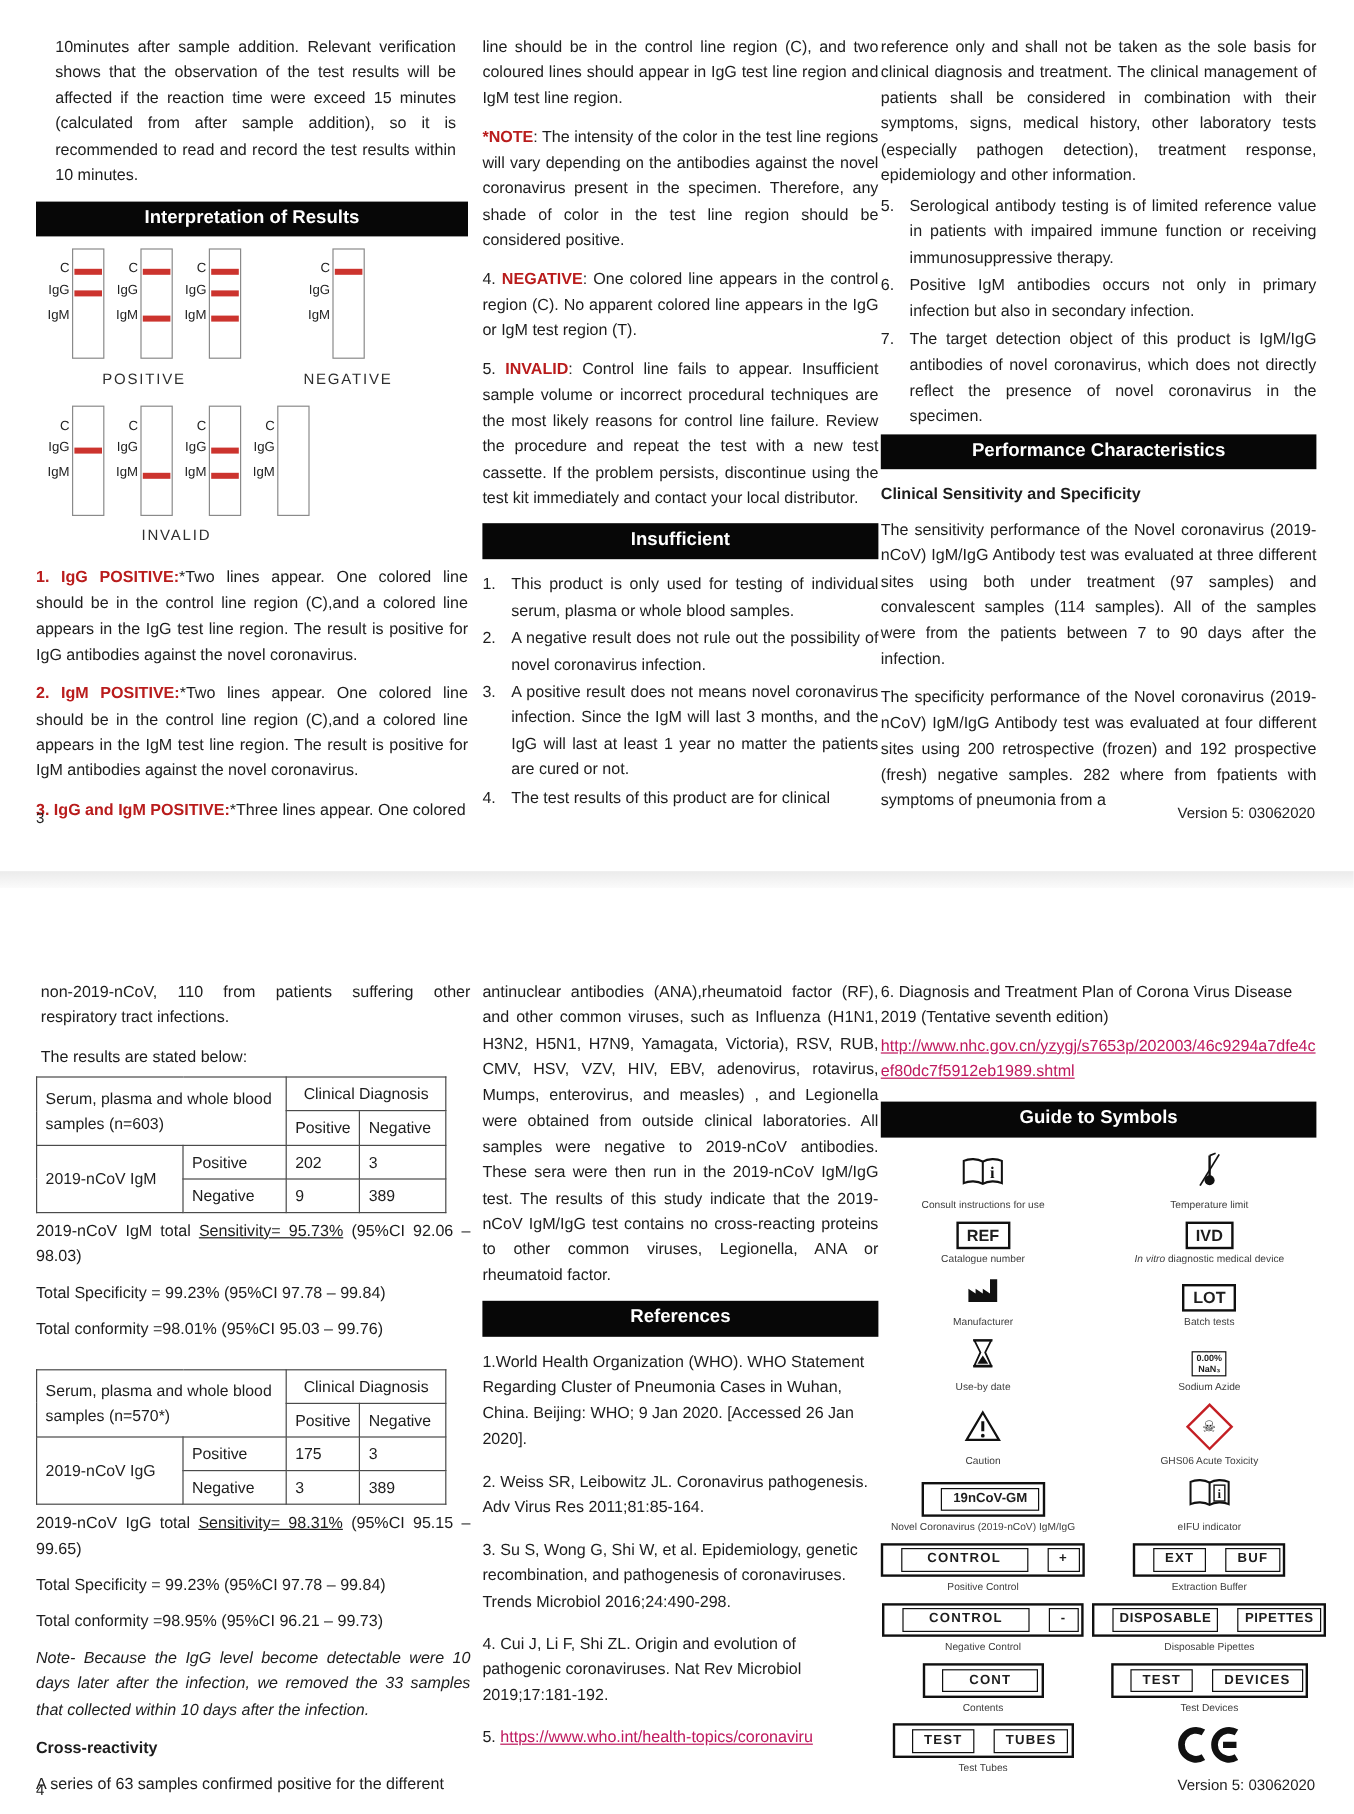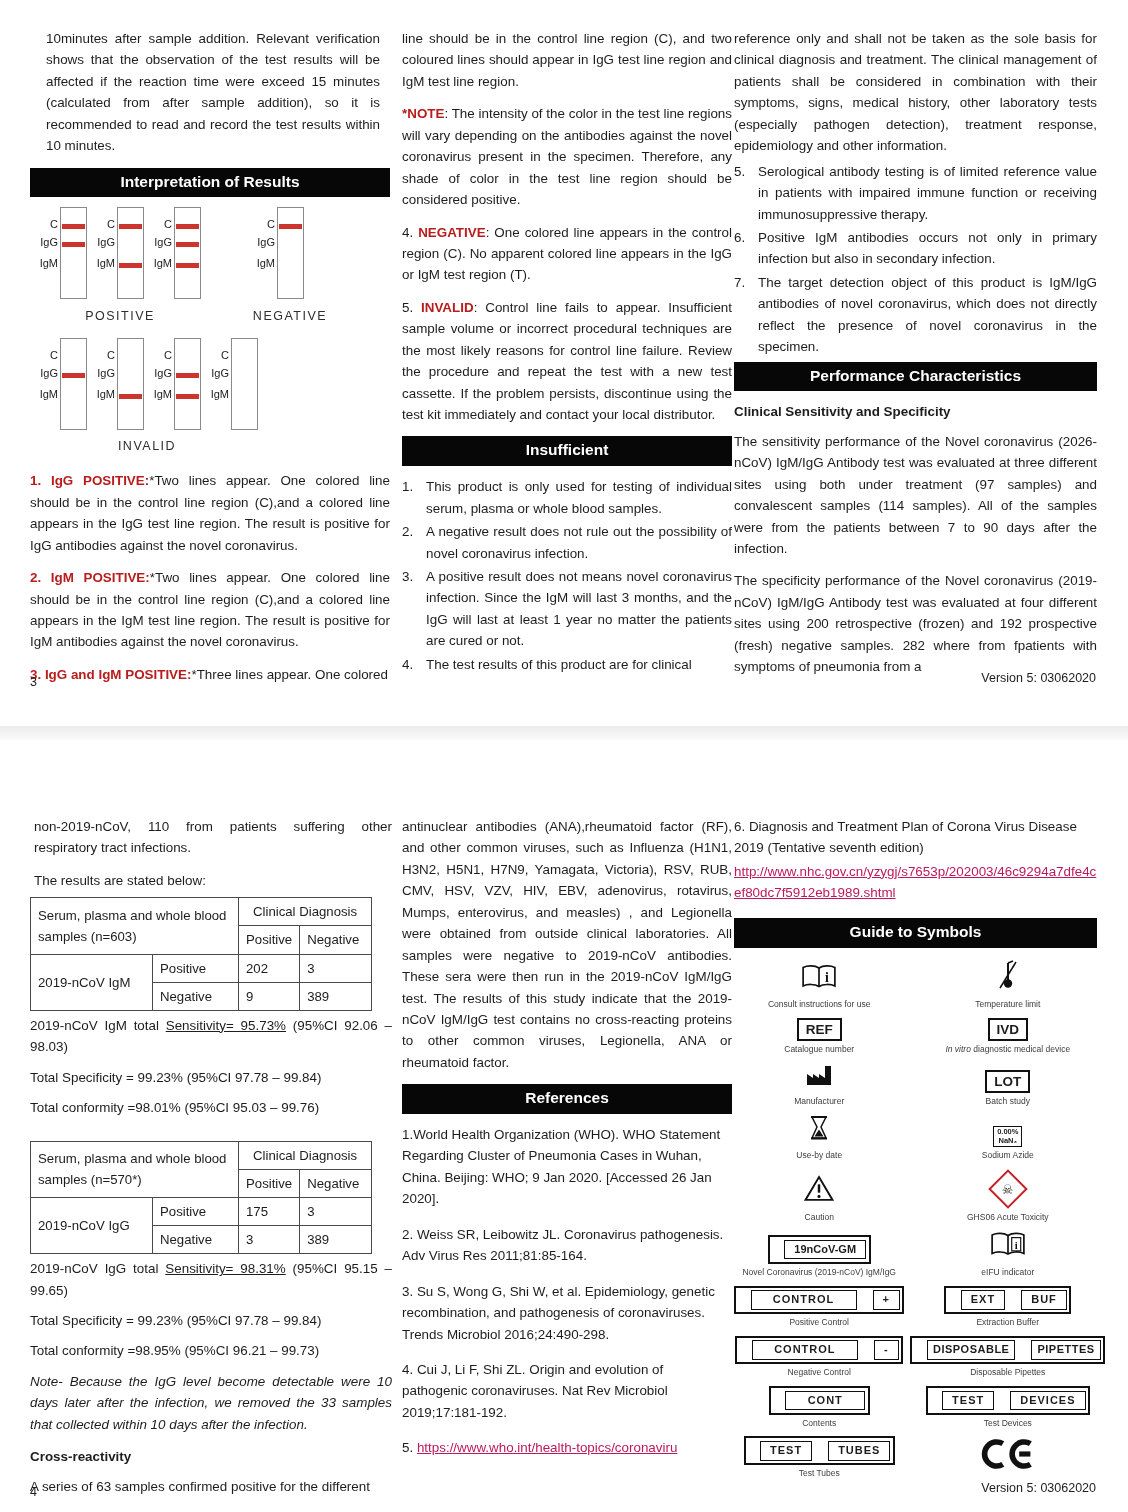--- a/index.html
+++ b/index.html
@@ -189,21 +189,21 @@
   <div class="hang">
       <span class="n">6.</span>
       <span class="t">Positive IgM antibodies occurs not only in primary infection but also in secondary infection.</span>
     </div>
   <div class="hang">
       <span class="n">7.</span>
       <span class="t">The target detection object of this product is IgM/IgG antibodies of novel coronavirus, which does not directly reflect the presence of novel coronavirus in the specimen.</span>
     </div>
   <div class="bar">Performance Characteristics</div>
   <div class="subhead">Clinical Sensitivity and Specificity</div>
-  <p>The sensitivity performance of the Novel coronavirus (2026-nCoV) IgM/IgG Antibody test was evaluated at three different sites using both under treatment (97 samples) and convalescent samples (114 samples). All of the samples were from the patients between 7 to 90 days after the infection.</p>
+  <p>The sensitivity performance of the Novel coronavirus (2019-nCoV) IgM/IgG Antibody test was evaluated at three different sites using both under treatment (97 samples) and convalescent samples (114 samples). All of the samples were from the patients between 7 to 90 days after the infection.</p>
   <p>The specificity performance of the Novel coronavirus (2019-nCoV) IgM/IgG Antibody test was evaluated at four different sites using 200 retrospective (frozen) and 192 prospective (fresh) negative samples. 282 where from fpatients with symptoms of pneumonia from a</p>
 </div>
 
 <div class="footer" style="left:30px;top:672px;">3</div>
 <div class="footer" style="right:32px;top:668px;text-align:right;position:absolute;">Version 5: 03062020</div>
 
 <div class="pagebreak"></div>
 
 <div class="col p4c1">
   <p style="margin-left:4px">non-2019-nCoV, 110 from patients suffering other respiratory tract infections.</p>
@@ -333,21 +333,21 @@
     <div class="sym">
       <span>
         <svg width="30" height="24" viewBox="0 0 28 24">
             <path d="M2 22 L2 11 L8 15 L8 11 L14 15 L14 11 L20 15 L20 3 L26 3 L26 22 Z" fill="#111"></path>
           </svg>
       </span>
       <span class="cap">Manufacturer</span>
     </div>
     <div class="sym">
       <span class="boxed">LOT</span>
-      <span class="cap">Batch study</span>
+      <span class="cap">Batch tests</span>
     </div>
 
     <div class="sym">
       <span>
         <svg width="22" height="26" viewBox="0 0 20 26">
             <path d="M3 2 H17 L12 12 L17 23 H3 L8 12 Z" fill="none" stroke="#111" stroke-width="1.5"></path>
             <path d="M5.5 21.5 L10 14.5 L14.5 21.5 Z" fill="#111"></path>
             <line x1="2" y1="2" x2="18" y2="2" stroke="#111" stroke-width="2"></line>
             <line x1="2" y1="23.5" x2="18" y2="23.5" stroke="#111" stroke-width="2"></line>
           </svg>

